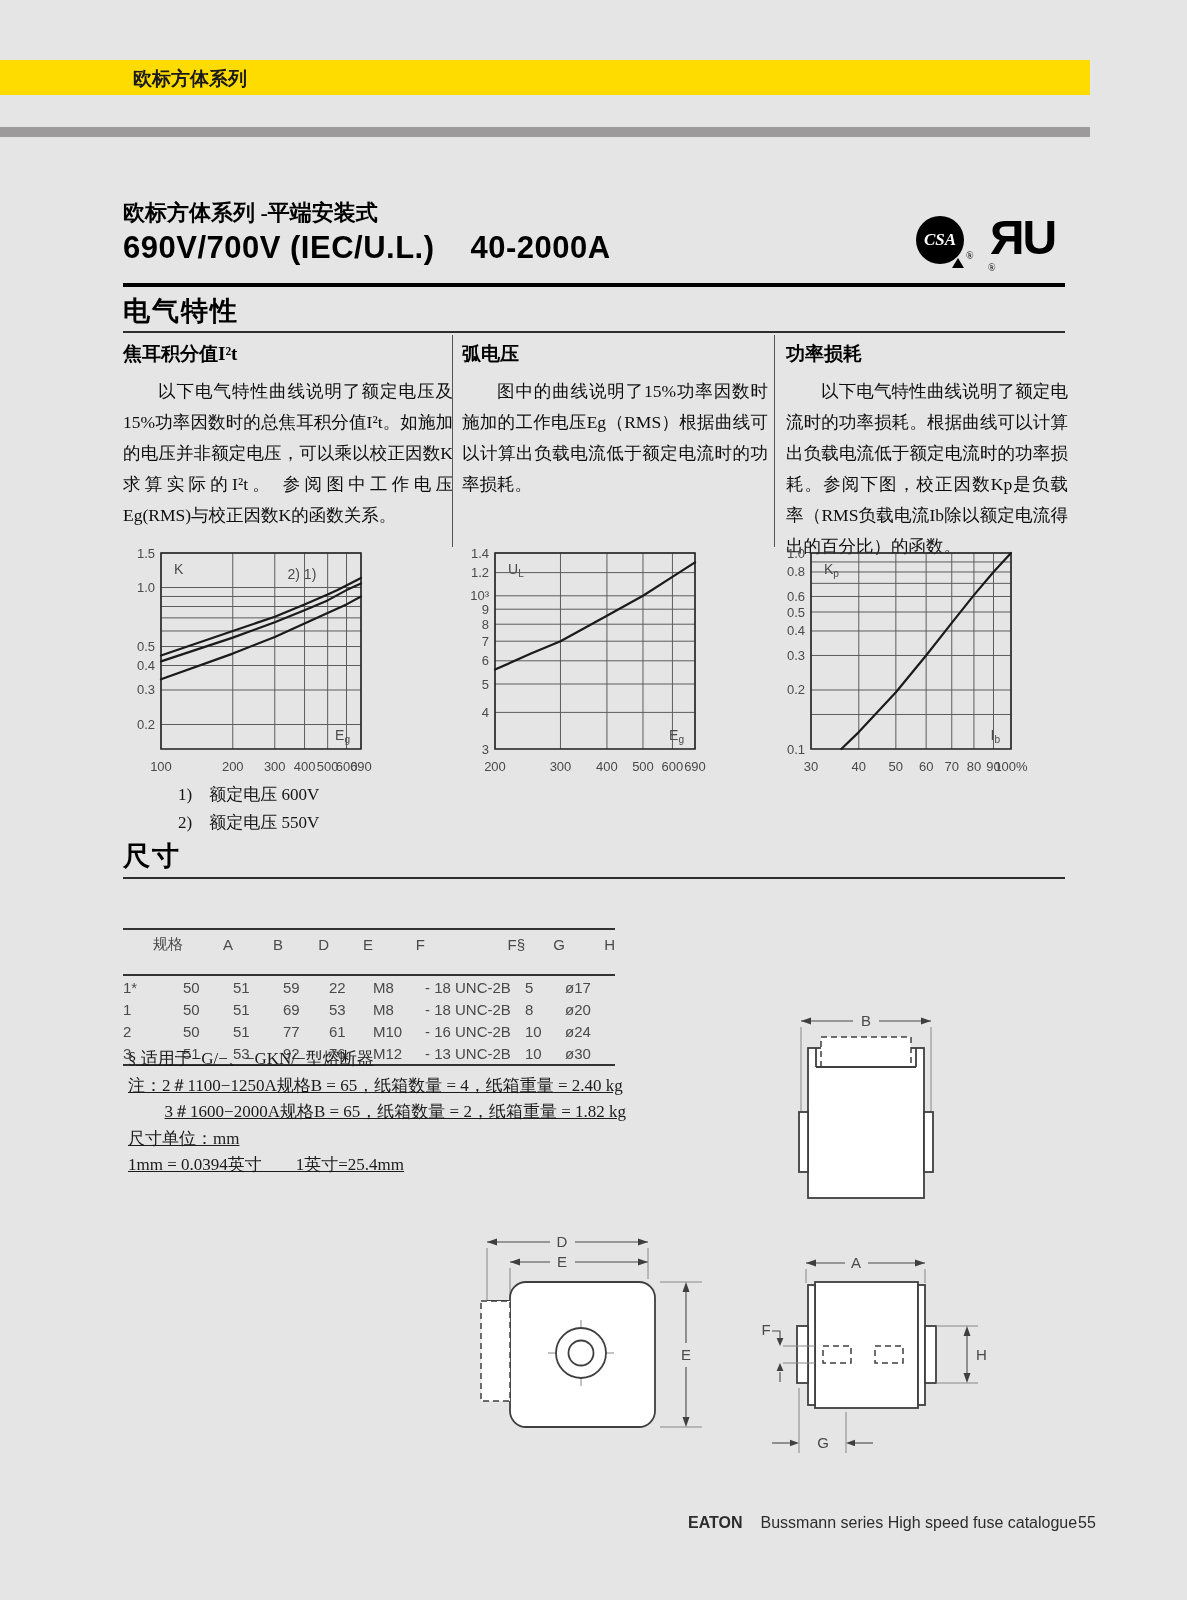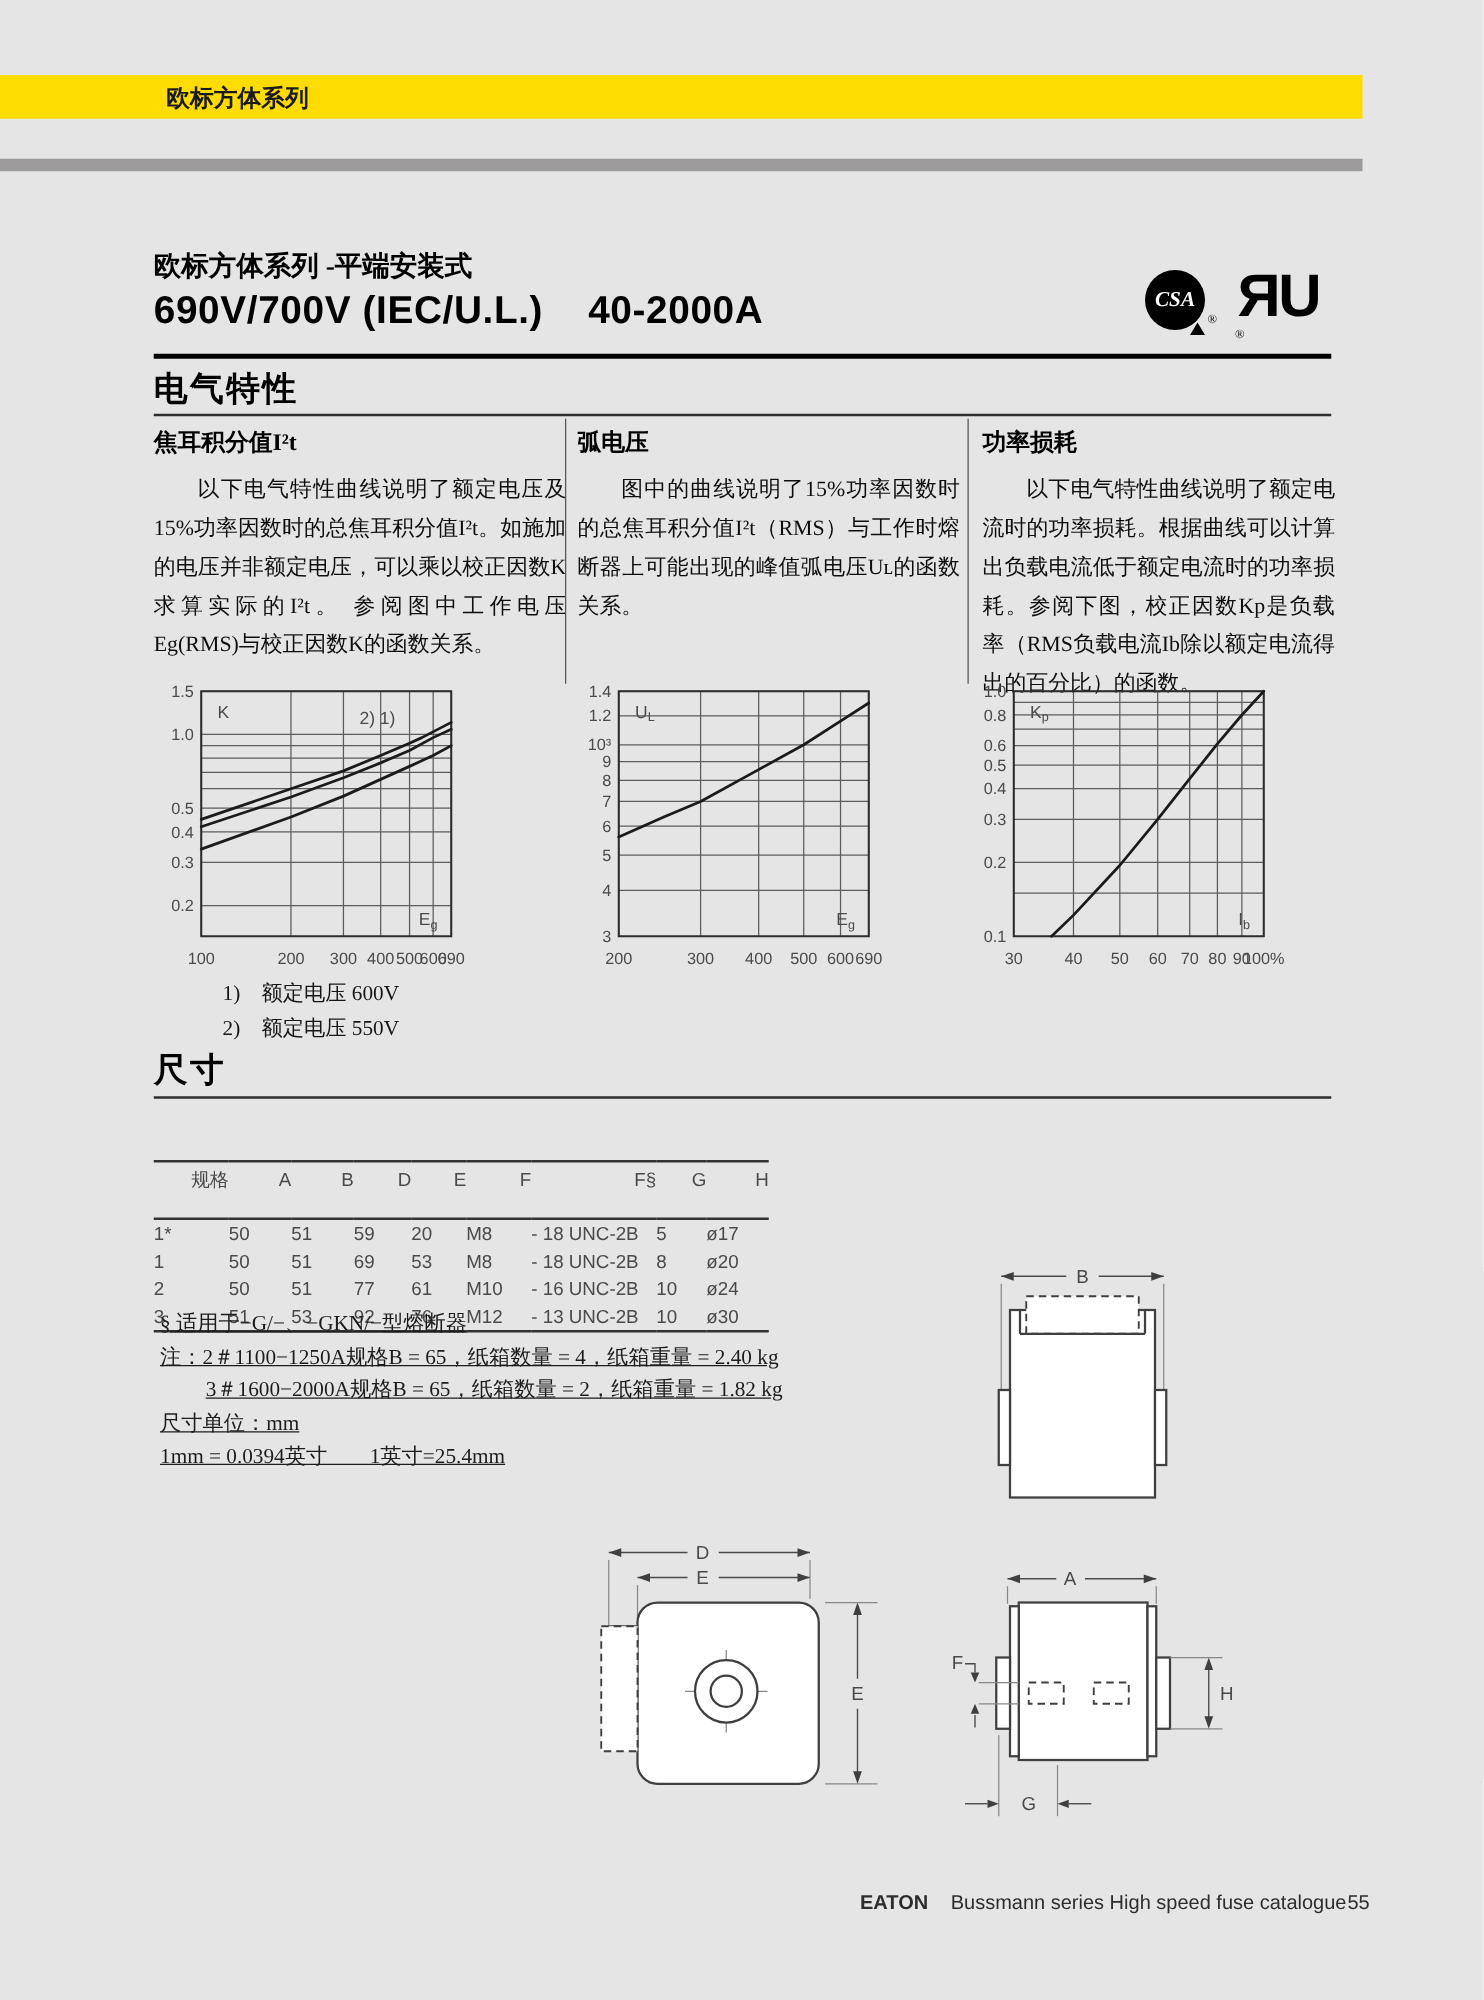--- a/index.html
+++ b/index.html
@@ -108,21 +108,21 @@
   <div class="abs sec-title sec-title-1">电气特性</div>
   <div class="abs rule-thin-1"></div>
 
   <div class="abs col col-1">
     <h3>焦耳积分值I²t</h3>
     <p>以下电气特性曲线说明了额定电压及15%功率因数时的总焦耳积分值I²t。如施加的电压并非额定电压，可以乘以校正因数K求算实际的I²t。 参阅图中工作电压Eg(RMS)与校正因数K的函数关系。</p>
   </div>
   <div class="abs vsep vsep-1"></div>
   <div class="abs col col-2">
     <h3>弧电压</h3>
-    <p>图中的曲线说明了15%功率因数时的总焦耳积分值I²t（RMS）与工作时熔断器上可能出现的峰值弧电压Uʟ的函数关系。</p>
+    <p>图中的曲线说明了15%功率因数时施加的工作电压Eg（RMS）根据曲线可以计算出负载电流低于额定电流时的功率损耗。</p>
   </div>
   <div class="abs vsep vsep-2"></div>
   <div class="abs col col-3">
     <h3>功率损耗</h3>
     <p>以下电气特性曲线说明了额定电流时的功率损耗。根据曲线可以计算出负载电流低于额定电流时的功率损耗。参阅下图，校正因数Kp是负载率（RMS负载电流Ib除以额定电流得出的百分比）的函数。</p>
   </div>
 
   <div class="abs chart chart-1"><svg width="258" height="244">
         <line x1="38" y1="10" x2="38" y2="206" stroke="#5c5c5c" stroke-width="1"></line>
         <line x1="109.7721456667275" y1="10" x2="109.7721456667275" y2="206" stroke="#5c5c5c" stroke-width="1"></line>
@@ -273,21 +273,21 @@
             <th>G</th>
             <th>H</th>
           </tr>
         </thead>
       <tbody>
           <tr>
             <td>1*</td>
             <td>50</td>
             <td>51</td>
             <td>59</td>
-            <td>20</td>
+            <td>22</td>
             <td>M8</td>
             <td>- 18 UNC-2B</td>
             <td>5</td>
             <td>ø17</td>
           </tr>
           <tr>
             <td>1</td>
             <td>50</td>
             <td>51</td>
             <td>69</td>

